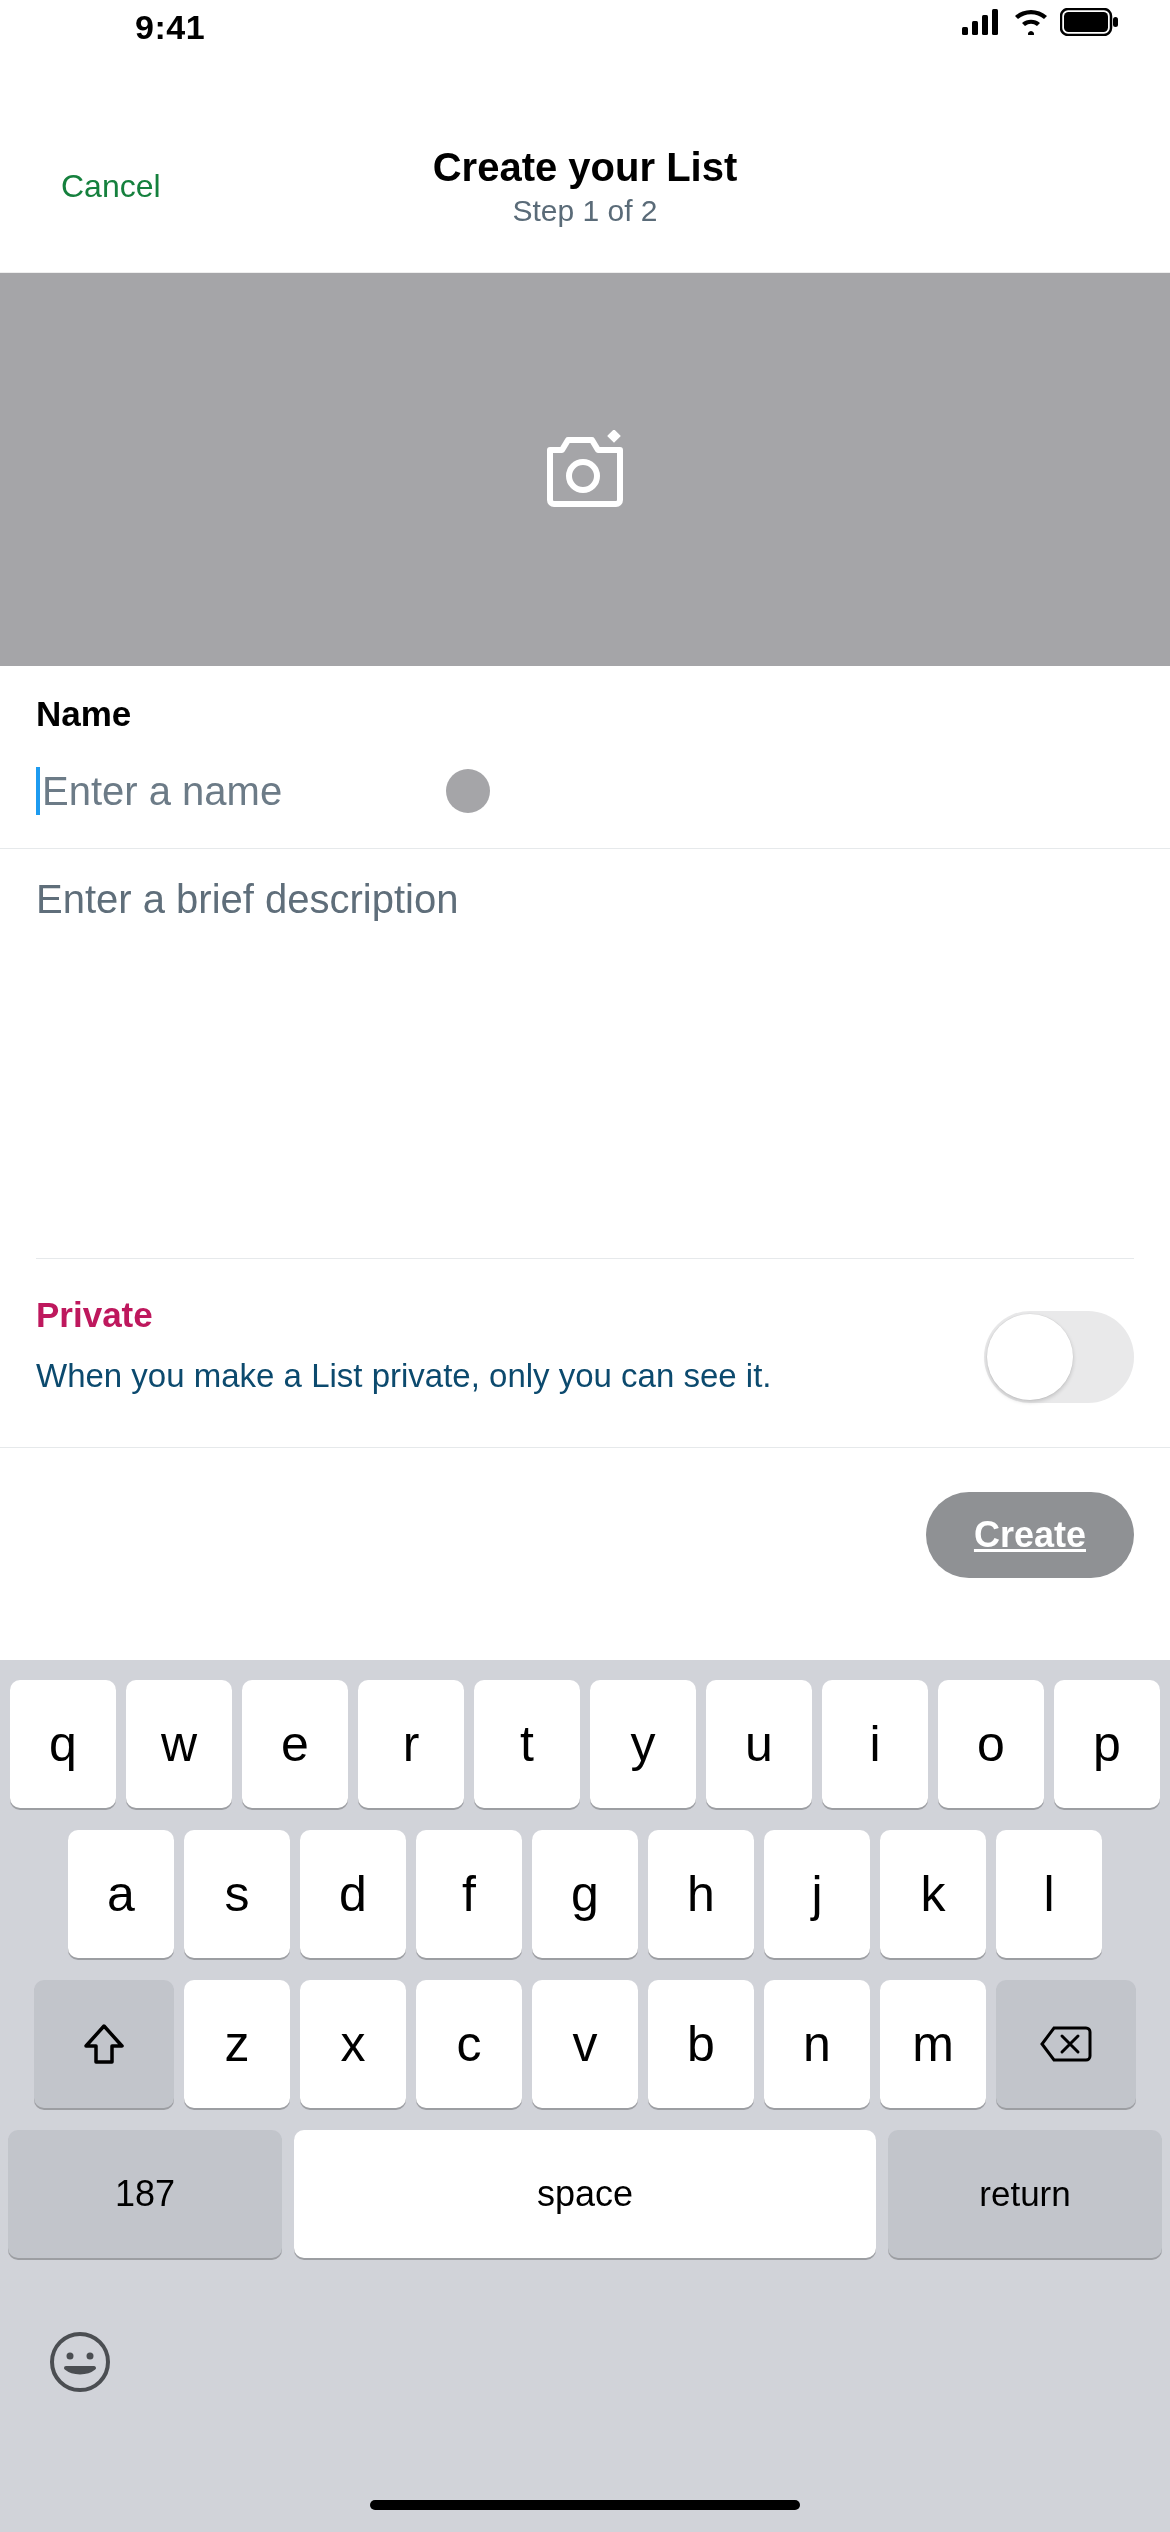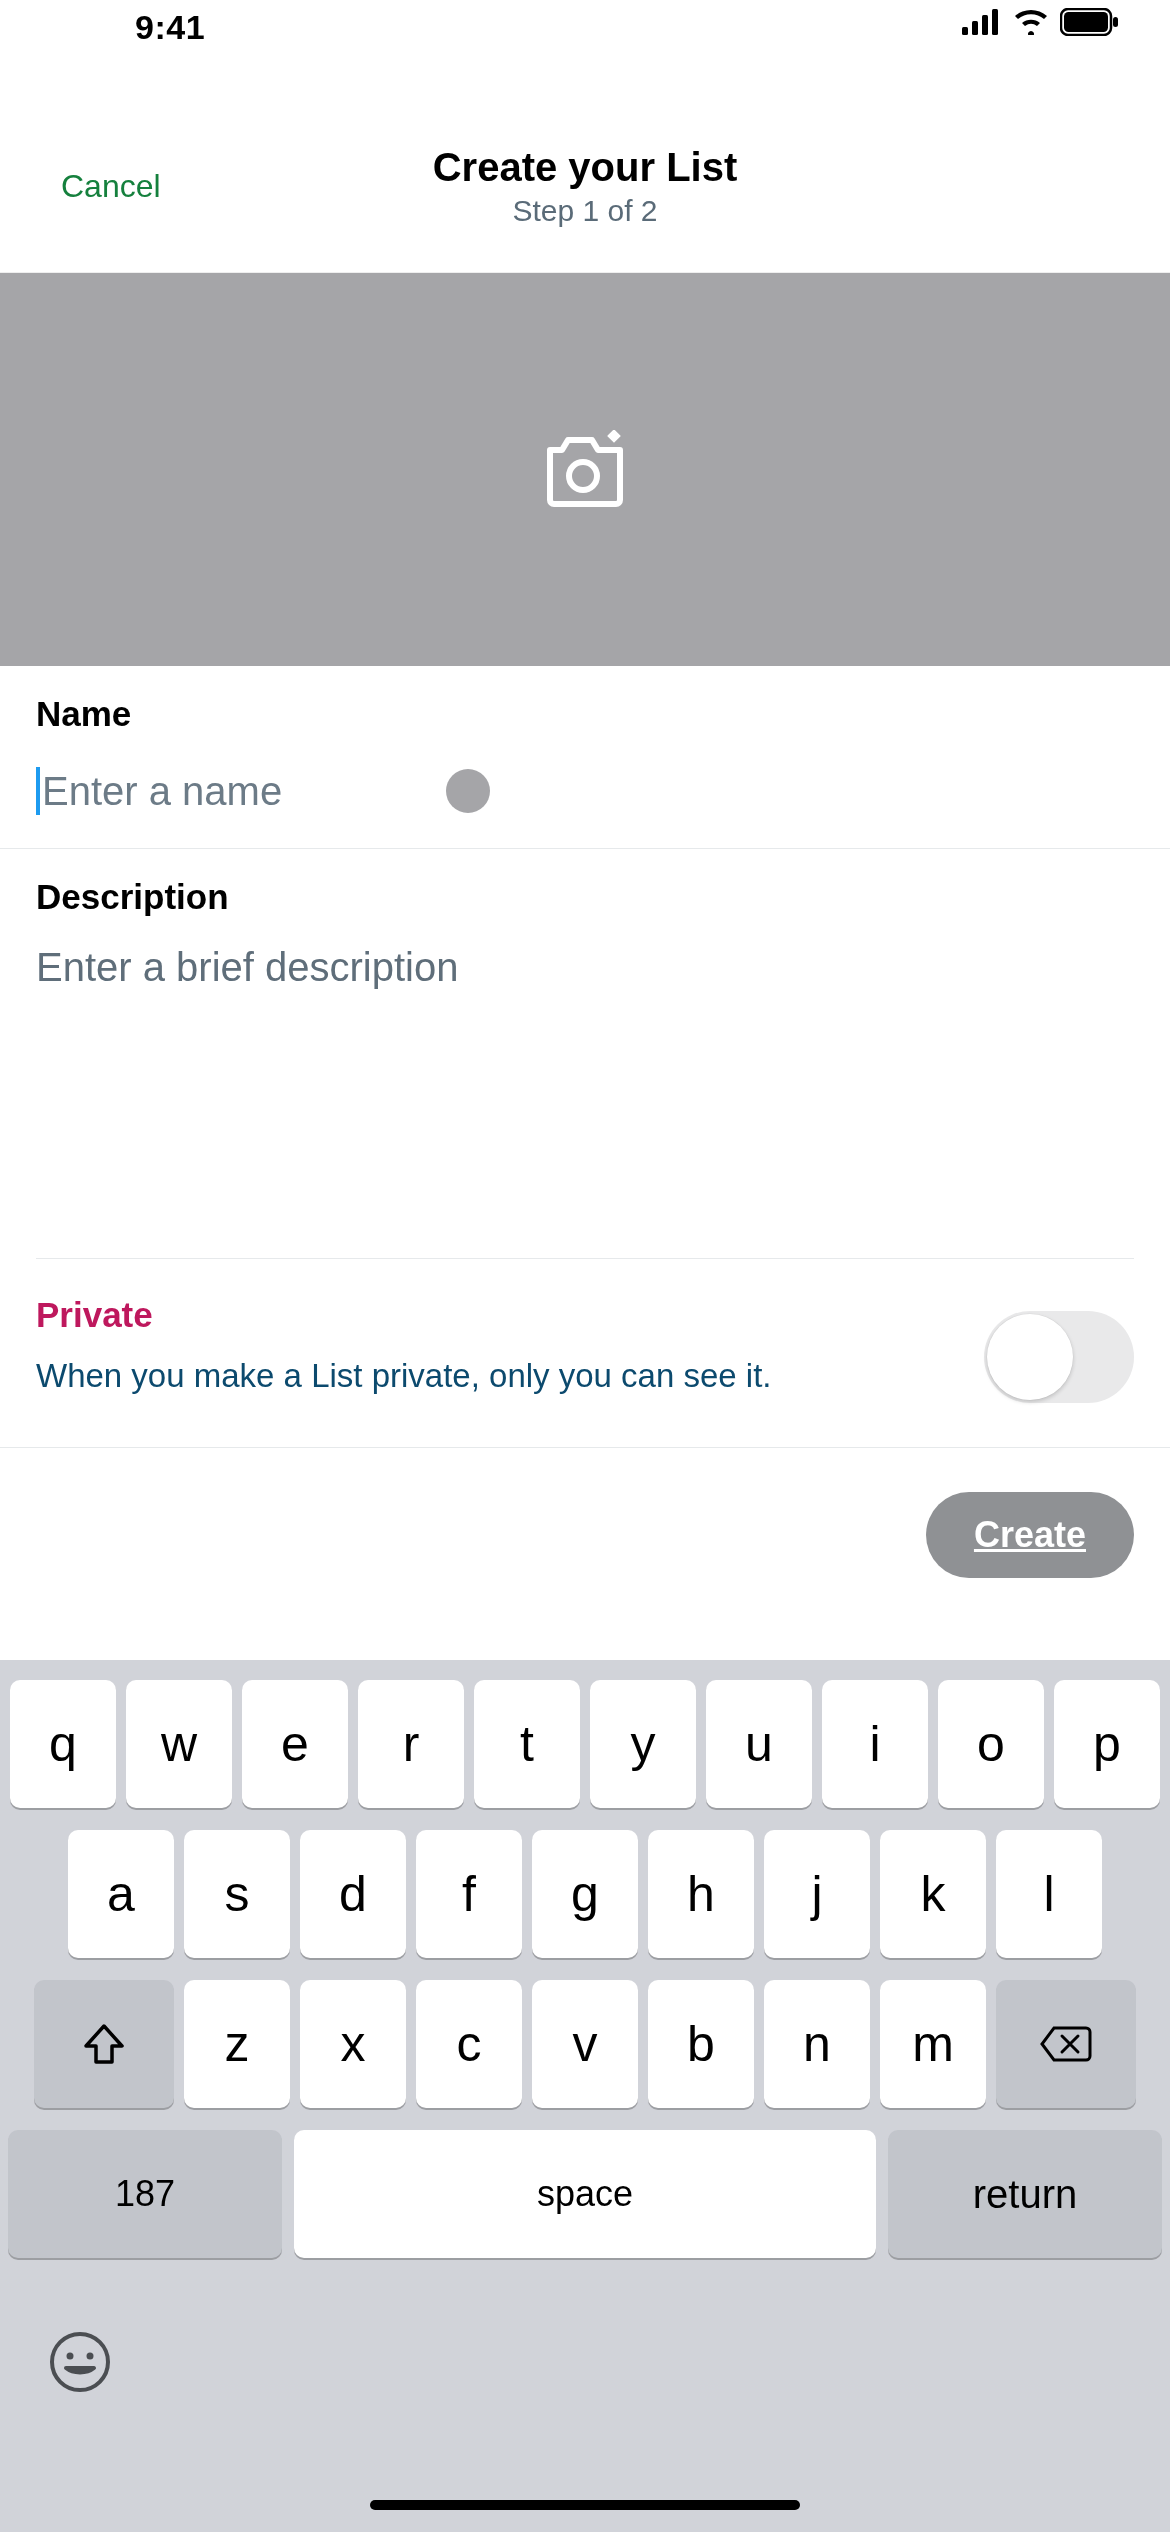--- a/index.html
+++ b/index.html
@@ -53,21 +53,21 @@
   .kb-row.row1 .key-letter { width: 106px; }
   .kb-row.row2 { padding: 0 58px; }
   .kb-row.row2 .key-letter { width: 106px; }
   .kb-row.row3 .key-letter { width: 106px; }
   .key-special { background: #c2c5cb; }
   .key-shift { width: 140px; }
   .key-backspace { width: 140px; }
   .kb-row.row4 { gap: 12px; }
   .key-123 { width: 274px; font-size: 36px; }
   .key-space { flex: 1; font-size: 36px; }
-  .key-return { width: 274px; font-size: 40px; }
+  .key-return { width: 274px; font-size: 35px; }
   .kb-bottom { display:flex; align-items:center; justify-content:space-between; padding: 50px 40px 0 40px; }
   .home-indicator { position:absolute; bottom:22px; left:50%; transform:translateX(-50%); width:430px; height:10px; background:#000; border-radius:6px; }
 
   
   .kb-row.row4 .key { height: 128px; }
 </style>
 </head>
 <body>
 
 <div class="status-bar">
@@ -111,21 +111,20 @@
 <div class="section">
   <div class="section-label">Name</div>
   <div class="name-row">
     <div class="cursor-bar"></div>
     <input class="text-input" type="text" placeholder="Enter a name" style="">
     <div class="tap-dot"></div>
   </div>
 </div>
 
 <div class="section desc-section">
-  <div class="section-label">Description</div>
   <div class="static-placeholder">Enter a brief description</div>
   <div class="desc-hr"></div>
 </div>
 
 <div class="private-section">
   <div class="private-left">
     <div class="private-title">Private</div>
     <div class="private-desc">When you make a List private, only you can see it.</div>
   </div>
   <div class="toggle">

